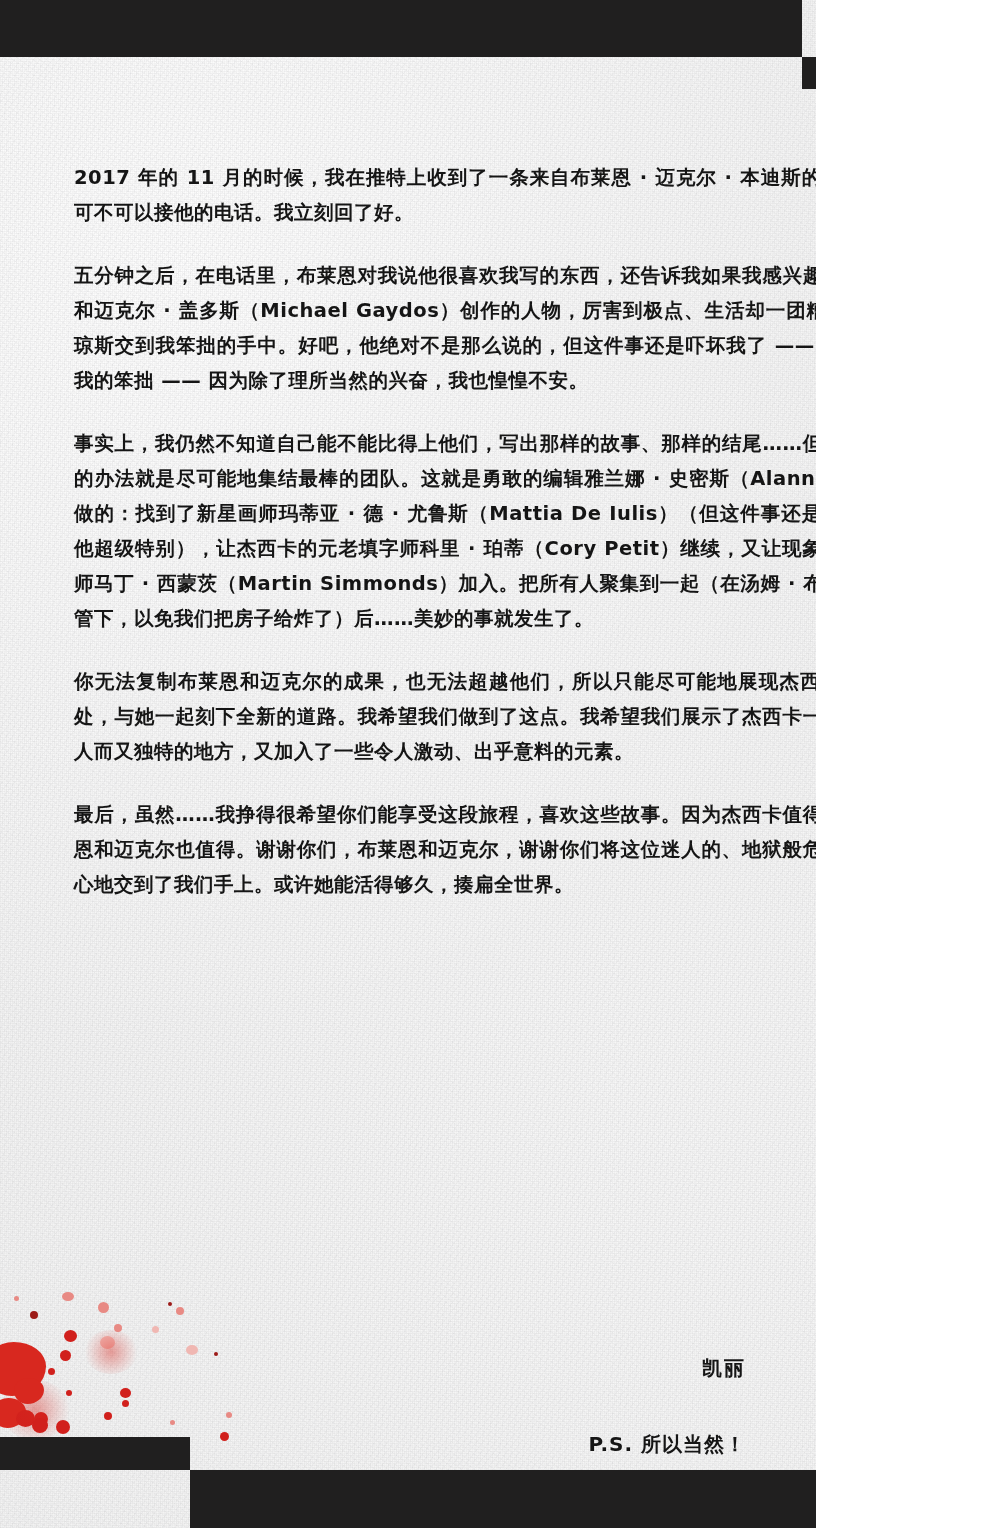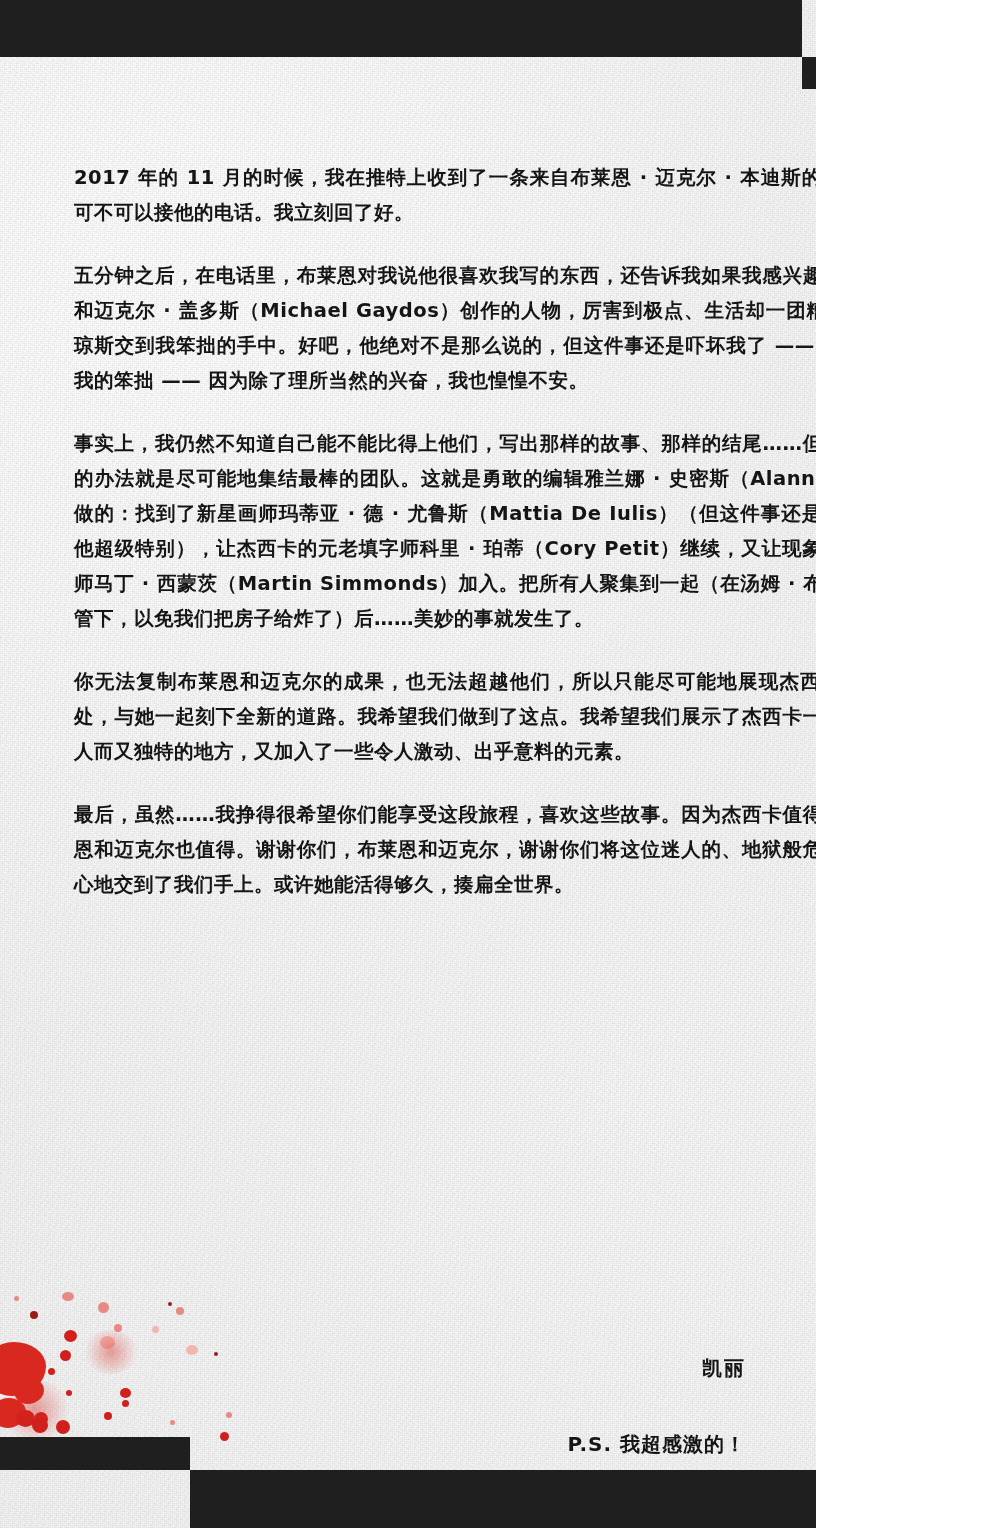--- a/index.html
+++ b/index.html
@@ -182,16 +182,16 @@
   <div class="letter">
     <p class="para">2017 年的 11 月的时候，我在推特上收到了一条来自布莱恩 · 迈克尔 · 本迪斯的私信，问我可不可以接他的电话。我立刻回了好。</p>
     <p class="para">五分钟之后，在电话里，布莱恩对我说他很喜欢我写的东西，还告诉我如果我感兴趣，他会将他和迈克尔 · 盖多斯（Michael Gaydos）创作的人物，厉害到极点、生活却一团糟的杰西卡 · 琼斯交到我笨拙的手中。好吧，他绝对不是那么说的，但这件事还是吓坏我了 —— 尤其是关于我的笨拙 —— 因为除了理所当然的兴奋，我也惶惶不安。</p>
     <p class="para">事实上，我仍然不知道自己能不能比得上他们，写出那样的故事、那样的结尾……但最接近他们的办法就是尽可能地集结最棒的团队。这就是勇敢的编辑雅兰娜 · 史密斯（Alanna Smith）做的：找到了新星画师玛蒂亚 · 德 · 尤鲁斯（Mattia De Iulis）（但这件事还是吓坏我了，他超级特别），让杰西卡的元老填字师科里 · 珀蒂（Cory Petit）继续，又让现象级的封面画师马丁 · 西蒙茨（Martin Simmonds）加入。把所有人聚集到一起（在汤姆 · 布雷武特的监管下，以免我们把房子给炸了）后……美妙的事就发生了。</p>
     <p class="para">你无法复制布莱恩和迈克尔的成果，也无法超越他们，所以只能尽可能地展现杰西卡的特别之处，与她一起刻下全新的道路。我希望我们做到了这点。我希望我们展示了杰西卡一切经典、迷人而又独特的地方，又加入了一些令人激动、出乎意料的元素。</p>
     <p class="para">最后，虽然……我挣得很希望你们能享受这段旅程，喜欢这些故事。因为杰西卡值得喜爱，布莱恩和迈克尔也值得。谢谢你们，布莱恩和迈克尔，谢谢你们将这位迷人的、地狱般危险的女士放心地交到了我们手上。或许她能活得够久，揍扁全世界。</p>
   </div>
 
   <div class="signature-block">
     <div class="signature">凯丽</div>
-    <div class="postscript">P.S. 我超感激的！</div>
+    <div class="postscript">P.S. 所以当然！</div>
   </div>
 
 </div>
 
 </body></html>

